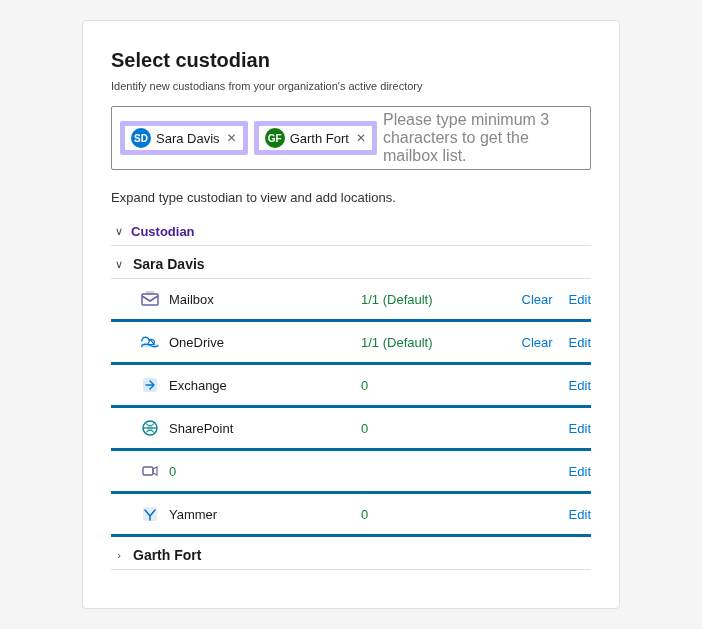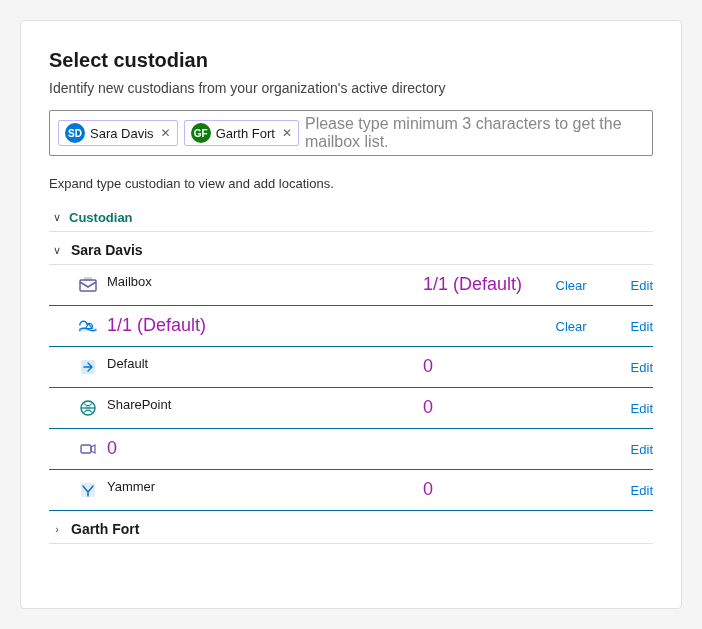--- a/index.html
+++ b/index.html
@@ -7,53 +7,53 @@
       font-family: 'Segoe UI', -apple-system, BlinkMacSystemFont, sans-serif;
       font-size: 14px;
       background: #f5f5f5;
       display: flex;
       justify-content: center;
       align-items: center;
       min-height: 100vh;
     }
     .panel {
       background: #fff;
-      width: 662px;
+      width: 538px;
       min-height: 589px;
       border: 1px solid #e0e0e0;
       border-radius: 4px;
       padding: 28px 28px 20px 28px;
     }
     .panel-title {
       font-size: 20px;
       font-weight: 600;
       color: #1a1a1a;
       margin-bottom: 8px;
     }
     .panel-subtitle {
-      font-size: 14px;
+      font-size: 11px;
       color: #444;
       margin-bottom: 14px;
     }
     .search-box {
       display: flex;
       align-items: center;
       flex-wrap: wrap;
       border: 1px solid #8a8a8a;
       border-radius: 2px;
       padding: 4px 8px;
       min-height: 36px;
       gap: 6px;
       margin-bottom: 20px;
     }
     .tag {
       display: flex;
       align-items: center;
       background: #fff;
-      border: 1px solid #c4b5fd;
+      border: 5px solid #c4b5fd;
       border-radius: 2px;
       padding: 2px 6px;
       gap: 5px;
       font-size: 13px;
       color: #1a1a1a;
     }
     .tag-avatar {
       width: 20px;
       height: 20px;
       border-radius: 50%;
@@ -85,21 +85,21 @@
     }
     .table-header {
       display: flex;
       align-items: center;
       padding: 6px 0;
       border-bottom: 1px solid #e0e0e0;
     }
     .table-header-label {
       font-size: 13px;
       font-weight: 600;
-      color: #0f766e;
+      color: #4c1d95;
       margin-left: 4px;
     }
     .chevron {
       width: 16px;
       height: 16px;
       display: inline-flex;
       align-items: center;
       justify-content: center;
       cursor: pointer;
       color: #444;
@@ -113,59 +113,59 @@
       border-bottom: 1px solid #e0e0e0;
       gap: 6px;
     }
     .section-title {
       font-size: 14px;
       font-weight: 600;
       color: #1a1a1a;
     }
     .data-row {
       display: flex;
+      align-items: center;
       padding: 9px 0 9px 28px;
-      border-bottom: 1px solid #0369a1;
+      border-bottom: 3px solid #0369a1;
     }
     .row-icon {
       width: 22px;
       height: 22px;
       margin-right: 8px;
       display: flex;
       align-items: center;
       justify-content: center;
       flex-shrink: 0;
     }
     .row-label {
       flex: 1;
       font-size: 13px;
       color: #1a1a1a;
       min-width: 80px;
     }
     .row-value {
-      font-size: 18px;
-      color: #a21caf;
+      font-size: 13px;
+      color: #15803d;
       width: 130px;
     }
     .row-actions {
       display: flex;
       gap: 16px;
       margin-left: auto;
       width: 100px;
       justify-content: flex-end;
     }
     .btn-link {
       font-size: 13px;
       color: #0078d4;
       background: none;
       border: none;
       cursor: pointer;
       padding: 0;
       text-decoration: none;
-      margin-left: 28px;
     }
     .collapsed-section {
       display: flex;
       align-items: center;
       padding: 10px 0 6px 0;
       border-bottom: 1px solid #e0e0e0;
       gap: 6px;
     }
   </style>
 </head>
@@ -221,35 +221,36 @@
 
   <div class="data-row">
     <div class="row-icon">
       <svg width="18" height="14" viewBox="0 0 18 14" fill="none" xmlns="http://www.w3.org/2000/svg">
         <path d="M6.5 9.5L9.5 4.5L13 9.5H6.5z" fill="none" stroke="#0078d4" stroke-width="1.2"></path>
         <path d="M1 11.5a3 3 0 010-6 3.5 3.5 0 017 .5 2.5 2.5 0 015 2.5" stroke="#0078d4" stroke-width="1.3" fill="none" stroke-linecap="round"></path>
         <rect x="0" y="8.5" width="18" height="4" rx="2" fill="#0078d4" opacity="0.15"></rect>
         <path d="M0.5 10.5 Q5 8 9.5 10.5 Q14 13 17.5 10.5" stroke="#0078d4" stroke-width="1.3" fill="none"></path>
       </svg>
     </div>
+    <span class="row-label">OneDrive</span>
     <span class="row-value">1/1 (Default)</span>
     <div class="row-actions">
       <button class="btn-link">Clear</button>
       <button class="btn-link">Edit</button>
     </div>
   </div>
 
   <div class="data-row">
     <div class="row-icon">
       <svg width="18" height="18" viewBox="0 0 18 18" fill="none" xmlns="http://www.w3.org/2000/svg">
         <rect x="2" y="2" width="14" height="14" rx="2" fill="#0078d4" opacity="0.15"></rect>
         <path d="M5 9h8M9 5l4 4-4 4" stroke="#0078d4" stroke-width="1.4" stroke-linecap="round" stroke-linejoin="round"></path>
       </svg>
     </div>
-    <span class="row-label">Default</span>
+    <span class="row-label">Exchange</span>
     <span class="row-value">0</span>
     <div class="row-actions">
       <button class="btn-link">Edit</button>
     </div>
   </div>
 
   <div class="data-row">
     <div class="row-icon">
       <svg width="18" height="18" viewBox="0 0 18 18" fill="none" xmlns="http://www.w3.org/2000/svg">
         <circle cx="9" cy="9" r="7" fill="none" stroke="#038387" stroke-width="1.4"></circle>

